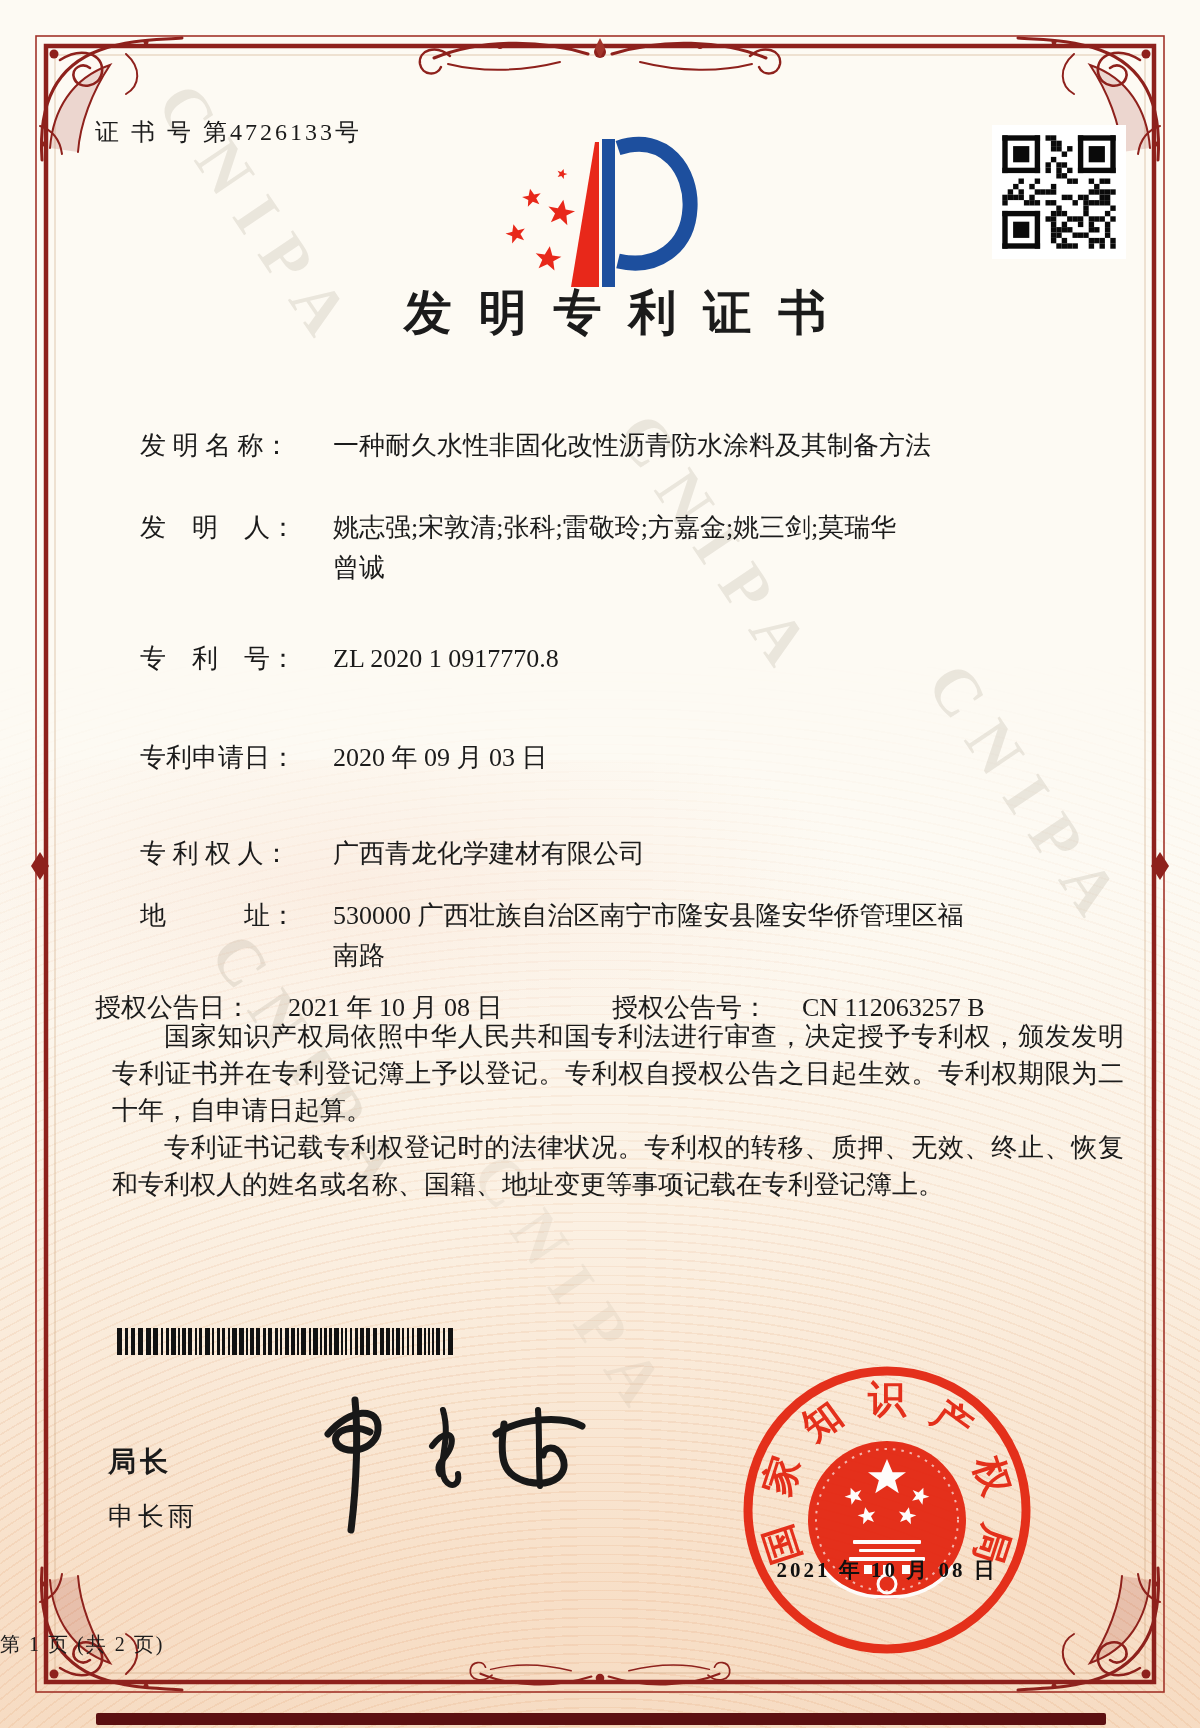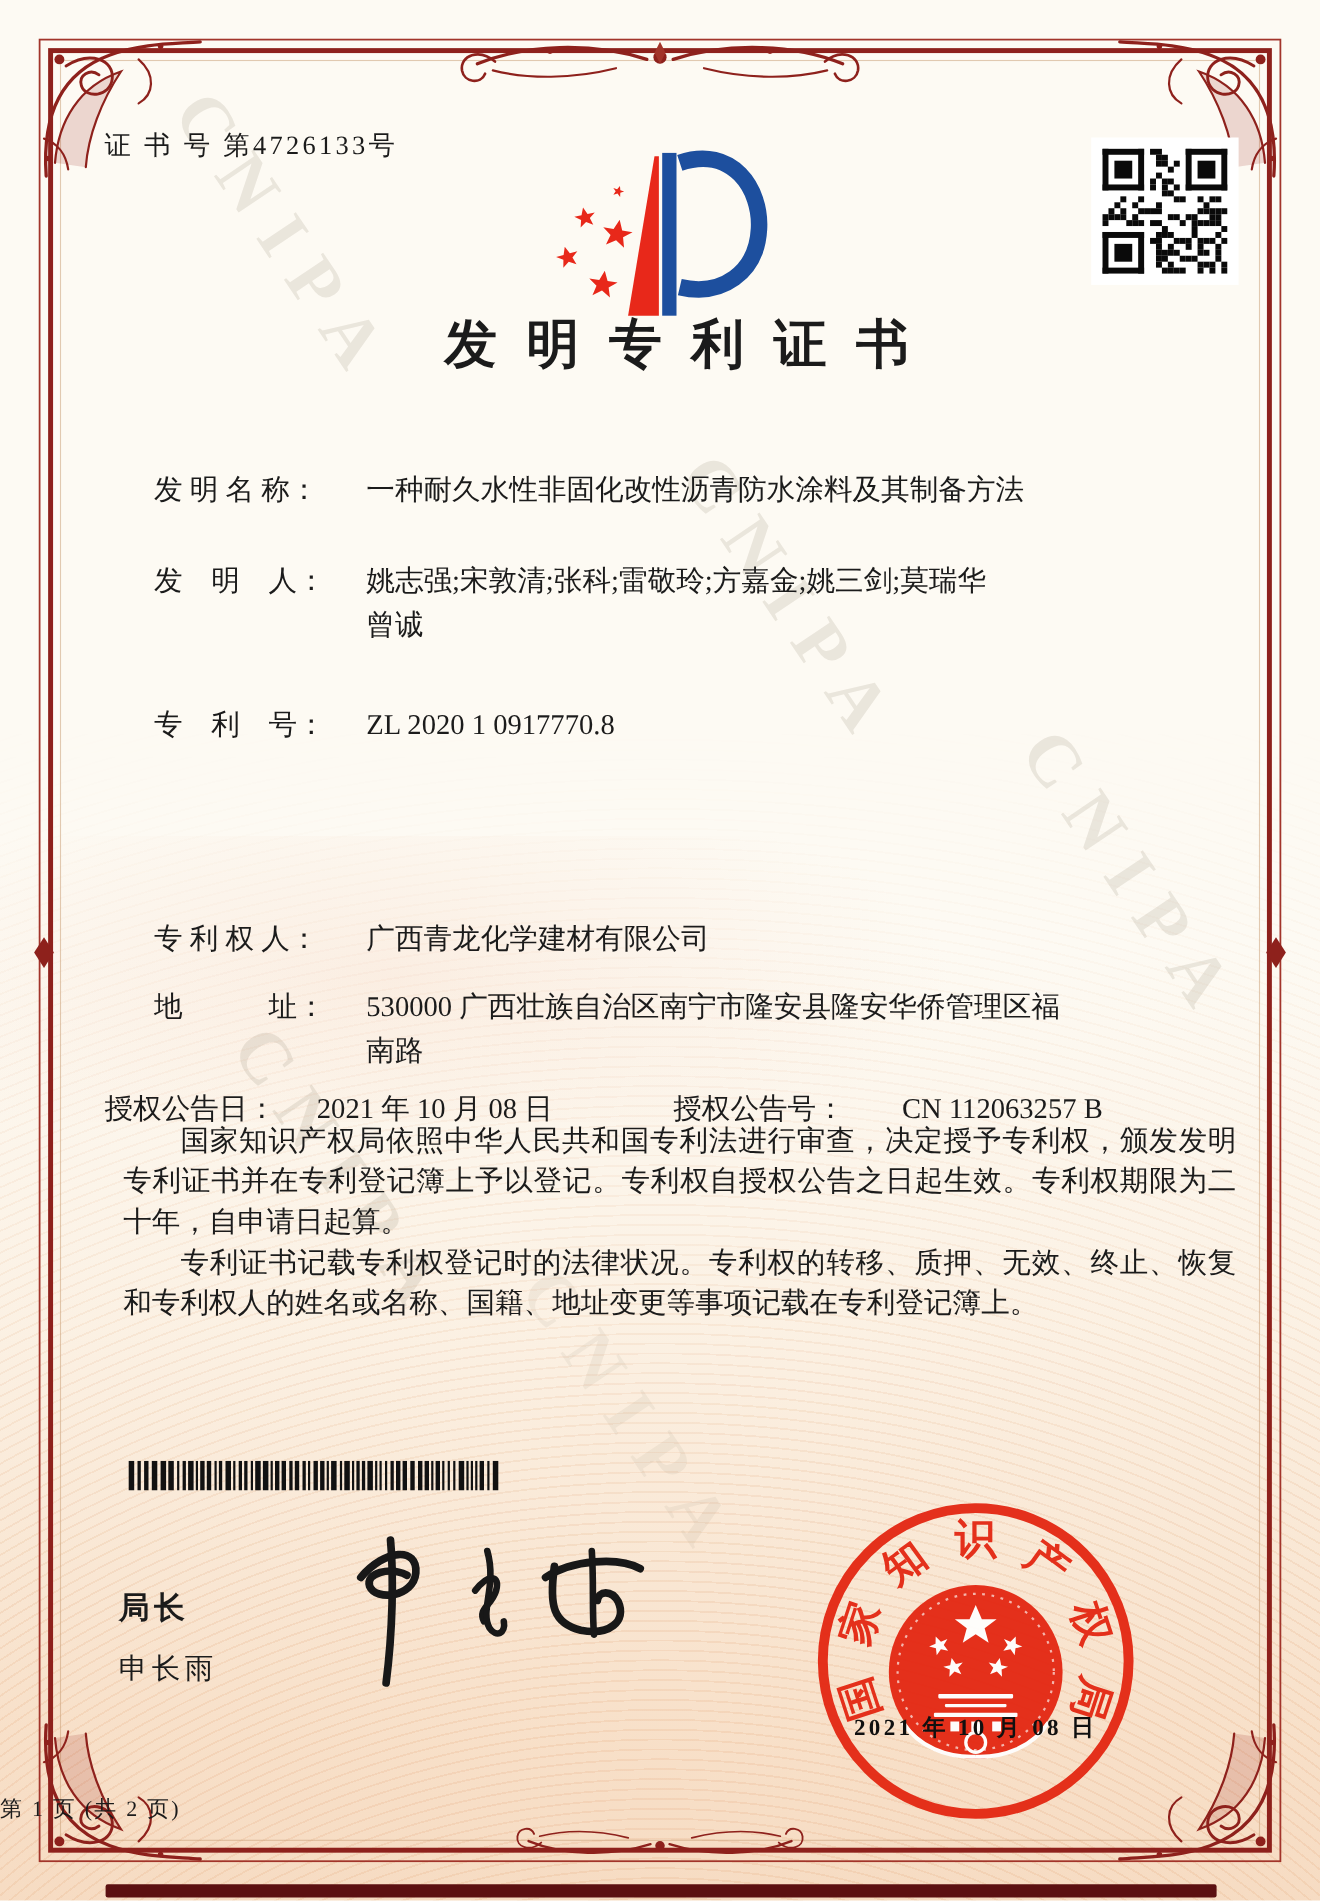--- a/index.html
+++ b/index.html
@@ -45,21 +45,21 @@
   #row-name{top:426px;}
   #row-inventors{top:508px;}
   #row-patno{top:639px;}
   #row-appdate{top:738px;}
   #row-patentee{top:834px;}
   #row-address{top:896px;}
   #row-grant{top:988px;}
   #row-grant .g-label{flex:0 0 193px;white-space:pre;font-family:Liberation Serif, serif;}
   #row-grant .g-value1{flex:0 0 324px;}
   #row-grant .g-label2{flex:0 0 190px;white-space:pre;}
-  #row-grant .g-value2{flex:1;margin-left:18px;}
+  #row-grant .g-value2{flex:1;}
 
   
   #body-text{position:absolute;left:112px;top:1018px;width:1012px;
     font-size:26px;line-height:37px;text-align:justify;}
   #body-text p{margin:0;text-indent:2em;}
 
   
   #barcode{position:absolute;left:115px;top:1328px;}
 
   
@@ -299,20 +299,24 @@
   </div>
   <div class="frow" id="row-inventors">
     <span class="f-label">发　明　人：</span>
     <div class="f-value">姚志强;宋敦清;张科;雷敬玲;方嘉金;姚三剑;莫瑞华
 曾诚</div>
   </div>
   <div class="frow" id="row-patno">
     <span class="f-label">专　利　号：</span>
     <div class="f-value">ZL 2020 1 0917770.8</div>
   </div>
+  <div class="frow" id="row-appdate">
+    <span class="f-label">专利申请日：</span>
+    <div class="f-value">2020 年 09 月 03 日</div>
+  </div>
   <div class="frow" id="row-patentee">
     <span class="f-label">专 利 权 人：</span>
     <div class="f-value">广西青龙化学建材有限公司</div>
   </div>
   <div class="frow" id="row-address">
     <span class="f-label">地　　　址：</span>
     <div class="f-value">530000 广西壮族自治区南宁市隆安县隆安华侨管理区福
 南路</div>
   </div>
   <div class="frow" id="row-grant">

